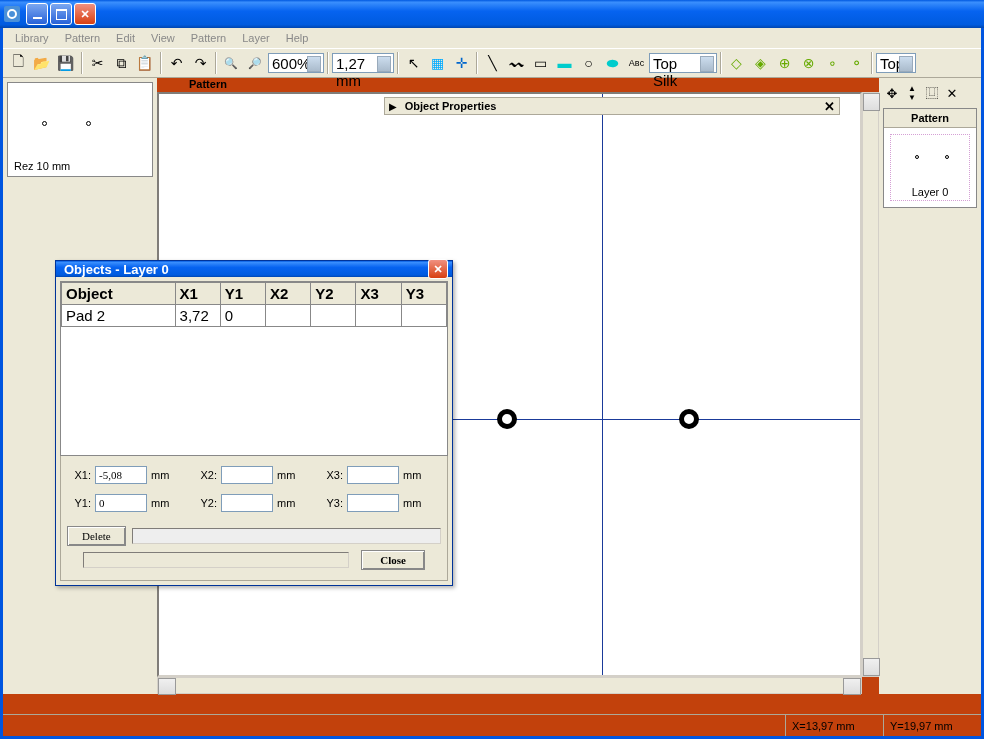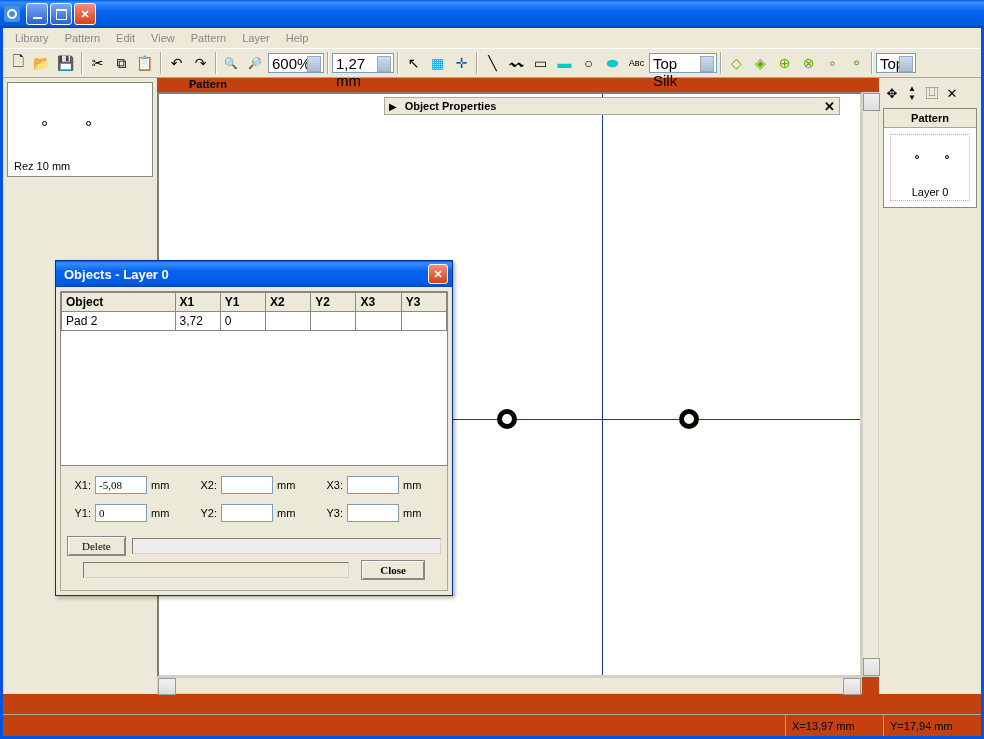--- a/index.html
+++ b/index.html
@@ -75,26 +75,26 @@
 .layer-preview .ld1 { left: 22px; } .layer-preview .ld2 { left: 52px; }
 .layer-label { text-align: center; font-size: 11px; }
 
 
 .statusbar { height: 22px; border-top: 1px solid #aca899; display: flex; align-items: center; margin-top: 20px; }
 .status-spacer { flex: 1; }
 .status-cell { width: 98px; padding: 2px 6px; border-left: 1px solid #aca899; height: 100%; display: flex; align-items: center; }
 
 
 .dialog { position: absolute; left: 55px; top: 260px; width: 398px; background: #ece9d8; border: 1px solid #003399; z-index: 100; box-shadow: 2px 2px 4px rgba(0,0,0,0.3); }
-.dialog-title { height: 26px; background: linear-gradient(to bottom, #0058e0 0%, #3a8ffd 8%, #0663f0 40%, #005bdf 88%, #0046b0 100%); display: flex; align-items: center; padding: 0 4px; color: #fff; font-weight: bold; font-size: 13px; }
+.dialog-title { height: 16px; background: linear-gradient(to bottom, #0058e0 0%, #3a8ffd 8%, #0663f0 40%, #005bdf 88%, #0046b0 100%); display: flex; align-items: center; padding: 0 4px; color: #fff; font-weight: bold; font-size: 13px; }
 .dialog-title span { flex: 1; padding-left: 4px; }
 .dialog-close { width: 20px; height: 20px; background: linear-gradient(to bottom, #f09080, #d84011); border: 1px solid #fff; border-radius: 3px; display: flex; align-items: center; justify-content: center; color: #fff; font-size: 11px; font-weight: bold; cursor: pointer; }
 .dialog-body { padding: 4px; }
 .obj-table { width: 100%; border-collapse: collapse; background: #fff; }
-.obj-table th, .obj-table td { border: 1px solid #888; padding: 2px 4px; text-align: left; font-size: 12px; height: 14px; font-weight: normal; }
+.obj-table th, .obj-table td { border: 1px solid #888; padding: 2px 4px; text-align: left; font-size: 15px; height: 14px; font-weight: normal; }
 .obj-table th { background: #ece9d8; font-weight: bold; }
 .obj-table th:first-child { width: 108px; }
 .obj-table th:not(:first-child) { width: 43px; }
 .obj-table tr.selected td { border-top: 1px solid #1a3a99; border-bottom: 1px solid #1a3a99; }
 .obj-table tr.selected td:first-child { border-left: 1px solid #1a3a99; }
 .obj-table tr.selected td:last-child { border-right: 1px solid #1a3a99; }
 .table-container { height: 175px; background: #fff; border: 1px solid #888; overflow: hidden; }
 .coords-panel { padding: 10px 6px; background: #ece9d8; border: 1px solid #aca899; border-top: none; }
 .coords-row { display: flex; align-items: center; gap: 4px; margin-bottom: 10px; }
 .coords-row label { width: 24px; text-align: right; }
@@ -241,21 +241,21 @@
           </div>
           <div class="layer-label">Layer 0</div>
         </div>
       </div>
     </div>
   </div>
 
   <div class="statusbar">
     <div class="status-spacer"></div>
     <div class="status-cell">X=13,97 mm</div>
-    <div class="status-cell">Y=17,94 mm</div>
+    <div class="status-cell">Y=19,97 mm</div>
   </div>
 </div>
 
 <div class="dialog">
   <div class="dialog-title">
     <span>Objects - Layer 0</span>
     <div class="dialog-close">✕</div>
   </div>
   <div class="dialog-body">
     <div class="table-container">

